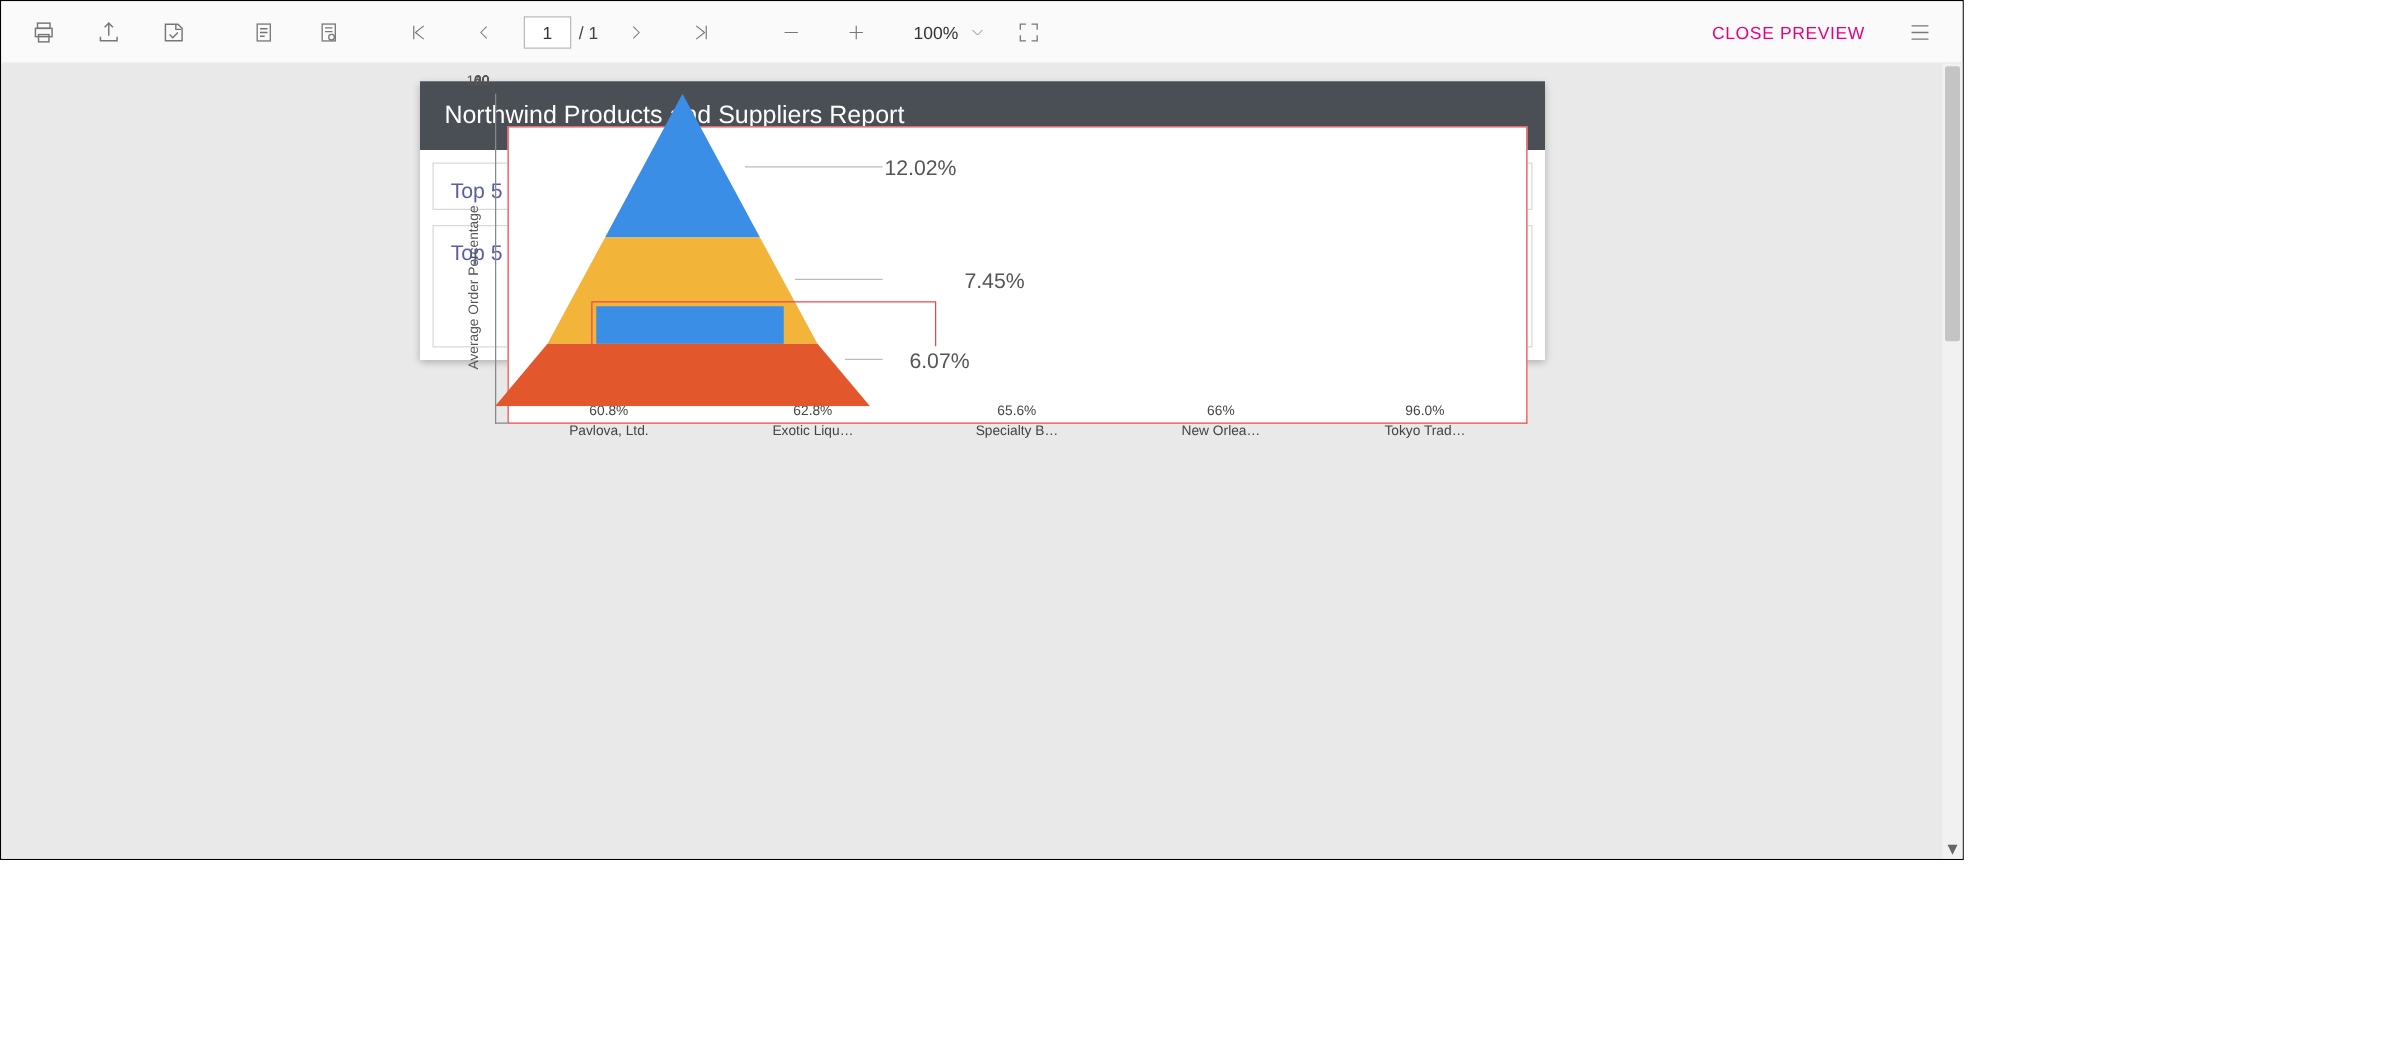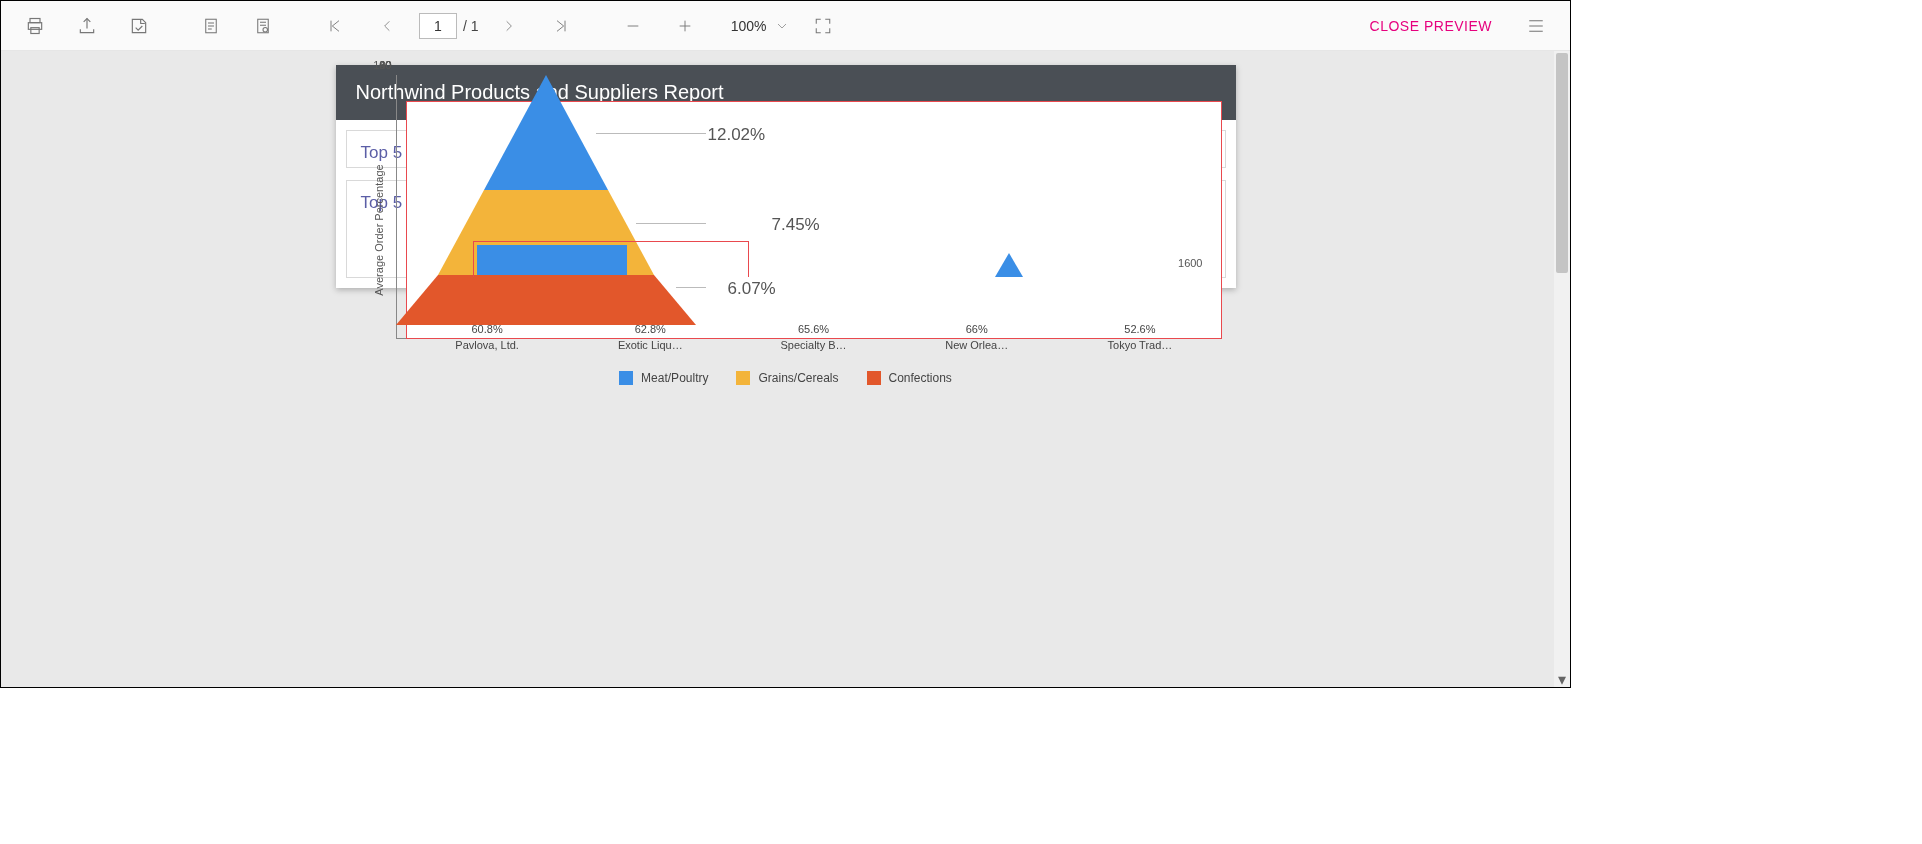--- a/index.html
+++ b/index.html
@@ -272,21 +272,21 @@
                 <span class="bar-label">65.6%</span>
                 <div class="bar-rect" style="height:65.6%"></div>
                 <span class="xcat">Specialty B…</span>
               </div>
               <div class="bar-slot" style="--h:66%">
                 <span class="bar-label">66%</span>
                 <div class="bar-rect" style="height:66%"></div>
                 <span class="xcat">New Orlea…</span>
               </div>
               <div class="bar-slot" style="--h:81.9%">
-                <span class="bar-label">52.6%</span>
+                <span class="bar-label">96.0%</span>
                 <div class="bar-rect" style="height:81.9%"></div>
                 <span class="xcat">Tokyo Trad…</span>
               </div>
             </div>
           </div>
         </div>
 
         <div class="panel">
           <div class="panel-title">Categories with the Least Demand</div>
           <div class="panel-body funnel">
@@ -295,51 +295,33 @@
               <polygon points="108,115 232,115 278,200 62,200" fill="#f3b43a"></polygon>
               <polygon points="62,200 278,200 320,250 20,250" fill="#e2572b"></polygon>
             </svg>
             <div class="funnel-lead" style="left:260px; top:68px; width:110px;"></div>
             <div class="funnel-label" style="left:372px; top:60px;">12.02%</div>
             <div class="funnel-lead" style="left:300px; top:158px; width:70px;"></div>
             <div class="funnel-label" style="left:392px; top:150px;margin-left:44px;">7.45%</div>
             <div class="funnel-lead" style="left:340px; top:222px; width:30px;"></div>
             <div class="funnel-label" style="left:372px; top:214px;margin-left:20px;">6.07%</div>
 
-            <div class="legend">
-              <div class="legend-item">
-                <span class="legend-sw" style="background:#3a8ee6"></span>
-                <span>Meat/Poultry</span>
-              </div>
-              <div class="legend-item">
-                <span class="legend-sw" style="background:#f3b43a"></span>
-                <span>Grains/Cereals</span>
-              </div>
-              <div class="legend-item">
-                <span class="legend-sw" style="background:#e2572b"></span>
-                <span>Confections</span>
-              </div>
-            </div>
           </div>
         </div>
 
         <div class="panel partial">
           <div class="panel-title">Top 5 Products Sold</div>
           <div class="panel-body">
             <div class="mini-frame"></div>
             <div class="mini-bar"></div>
           </div>
         </div>
 
         <div class="panel partial">
           <div class="panel-title">Products with the Least Demand</div>
-          <div class="panel-body">
-            <div class="mini-apex"></div>
-            <div class="mini-tick">1600</div>
-          </div>
         </div>
 
       </div>
     </div>
 
     <div class="scrollbar-v">
       <div class="thumb"></div>
       <div class="arrow-down">▾</div>
     </div>
   </div>

